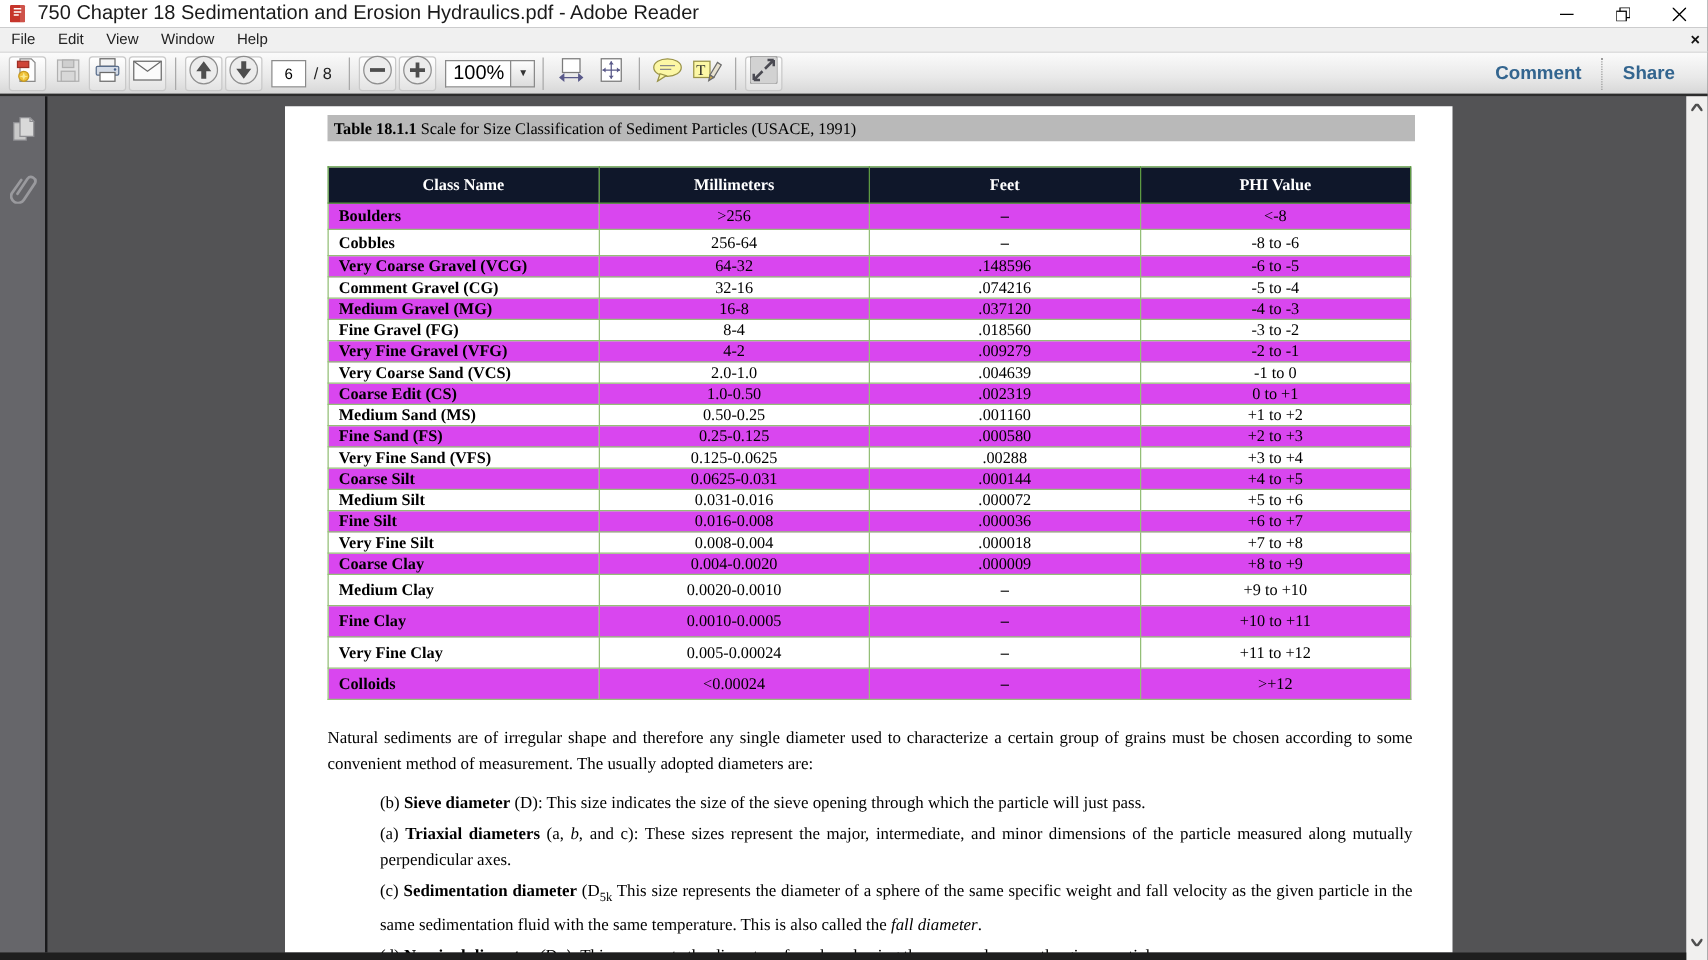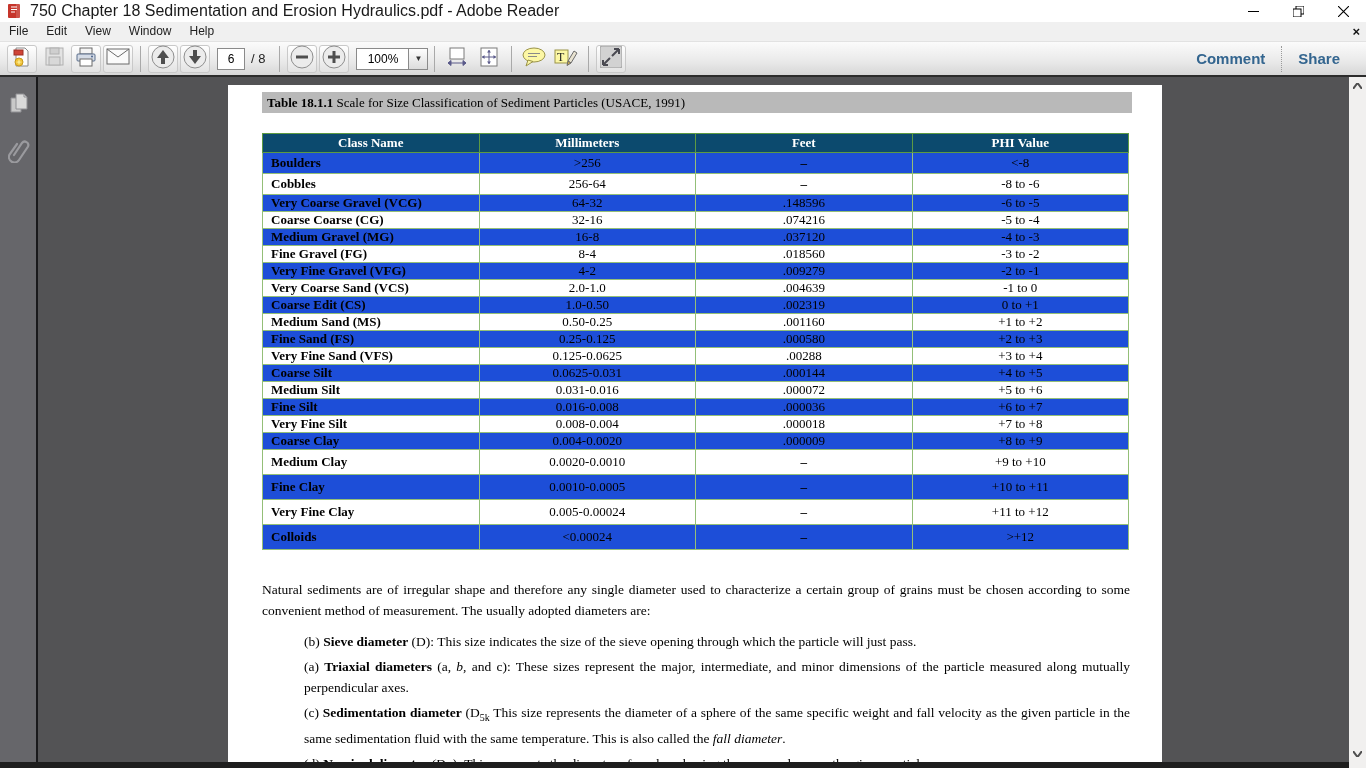--- a/index.html
+++ b/index.html
@@ -18,21 +18,21 @@
   .menu-item { font-size:12px; color:#222; padding:2px 9px; }
   .menu-close { position:absolute; right:6px; top:2px; font-size:13px; font-weight:bold; color:#111; }
 
   .toolbar { position:absolute; left:0; top:42px; width:1366px; height:35px; background:linear-gradient(#fbfbfb,#e9e9e9 60%,#d7d7d7); border-bottom:2px solid #2c2c2c; display:flex; align-items:center; }
   .tb-group { display:flex; align-items:center; }
   .tb-sep { width:1px; height:26px; background:#a9a9a9; margin:0 6px; }
   .tb-btn { width:30px; height:28px; display:flex; align-items:center; justify-content:center; border-radius:3px; border:1px solid #c9c9c9; background:linear-gradient(#ffffff,#e3e3e3); margin:0 1px; }
   .tb-btn.plain { border-color:transparent; background:transparent; }
   .page-box { width:28px; height:22px; background:#fff; border:1px solid #8a8a8a; font-size:12px; text-align:center; font-family:"Liberation Sans",sans-serif; margin-left:6px; }
   .page-total { font-size:13px; color:#222; margin:0 8px 0 6px; }
-  .zoom-box { width:52px; height:22px; background:#fff; border:1px solid #8a8a8a; border-right:none; font-size:12px; display:flex; align-items:center; justify-content:center; margin-left:6px; }
+  .zoom-box { width:52px; height:22px; background:#fff; border:1px solid #8a8a8a; border-right:none; font-size:16px; display:flex; align-items:center; justify-content:center; margin-left:6px; }
   .zoom-drop { width:20px; height:22px; border:1px solid #8a8a8a; background:linear-gradient(#fdfdfd,#dcdcdc); display:flex; align-items:center; justify-content:center; font-size:8px; color:#333; }
   .tb-right { position:absolute; right:10px; top:0; height:33px; display:flex; align-items:center; }
   .tb-link { font-size:15px; font-weight:bold; color:#33658f; padding:0 16px; }
   .tb-dotsep { width:1px; height:26px; border-left:1px dotted #9a9a9a; }
 
   
   .docarea { position:absolute; left:0; top:77px; width:1366px; height:691px; background:#535355; }
   .sidebar { position:absolute; left:0; top:0; width:38px; height:685px; background:#66666a; border-right:2px solid #19191b; }
   .side-ico { width:38px; height:34px; display:flex; align-items:center; justify-content:center; margin-top:12px; }
   .bottom-strip { position:absolute; left:0; top:685px; width:1349px; height:6px; background:#1e1e1e; }
@@ -40,23 +40,23 @@
   .scrollbar { position:absolute; right:0; top:0; width:17px; height:691px; background:#f1f0ef; }
   .sb-arrow { width:17px; height:17px; display:flex; align-items:center; justify-content:center; color:#4f4f4f; font-size:10px; }
   .sb-arrow.down { position:absolute; bottom:6px; }
 
   .page { position:absolute; left:228px; top:8px; width:934px; height:677px; background:#ffffff; font-family:"Liberation Serif", serif; color:#000; }
 
   .caption { position:absolute; left:34px; top:7px; width:870px; height:21px; background:#b9b9b9; font-size:13px; line-height:21px; padding-left:5px; color:#000; }
   .caption b { font-weight:bold; }
 
   table.sed { position:absolute; left:34px; top:48px; width:867px; border-collapse:collapse; font-size:13px; }
-  table.sed th { background:#0c4a6e; color:#ffffff; font-weight:bold; height:19px; border:1px solid #5d9a42; text-align:center; }
+  table.sed th { background:#0f172a; color:#ffffff; font-weight:bold; height:29px; border:1px solid #5d9a42; text-align:center; }
   table.sed td { border:1px solid #94bf77; height:17px; text-align:center; padding:0 4px; }
-  table.sed tr.green td { background:#1d4ed8; }
+  table.sed tr.green td { background:#d946ef; }
   table.sed tr.white td { background:#ffffff; }
   table.sed tr.med td { height:21px; }
   table.sed tr.tall td { height:25px; }
   table.sed td.cname { text-align:left; font-weight:bold; padding-left:8px; }
   table.sed td.dash { font-weight:bold; }
   table.sed col { width:217px; }
 
   .bodytext { position:absolute; left:34px; top:494px; width:868px; font-size:13.5px; line-height:21px; text-align:justify; }
   .bodytext p.intro { margin-bottom:10px; }
   .bodytext p.li { padding-left:42px; margin-bottom:4px; text-align:justify; }
@@ -275,21 +275,21 @@
             <td class=" dash">–</td>
             <td class="">-8 to -6</td>
           </tr>
           <tr class="green">
             <td class="cname">Very Coarse Gravel (VCG)</td>
             <td class="">64-32</td>
             <td class="">.148596</td>
             <td class="">-6 to -5</td>
           </tr>
           <tr class="white">
-            <td class="cname">Coarse Coarse (CG)</td>
+            <td class="cname">Comment Gravel (CG)</td>
             <td class="">32-16</td>
             <td class="">.074216</td>
             <td class="">-5 to -4</td>
           </tr>
           <tr class="green">
             <td class="cname">Medium Gravel (MG)</td>
             <td class="">16-8</td>
             <td class="">.037120</td>
             <td class="">-4 to -3</td>
           </tr>

